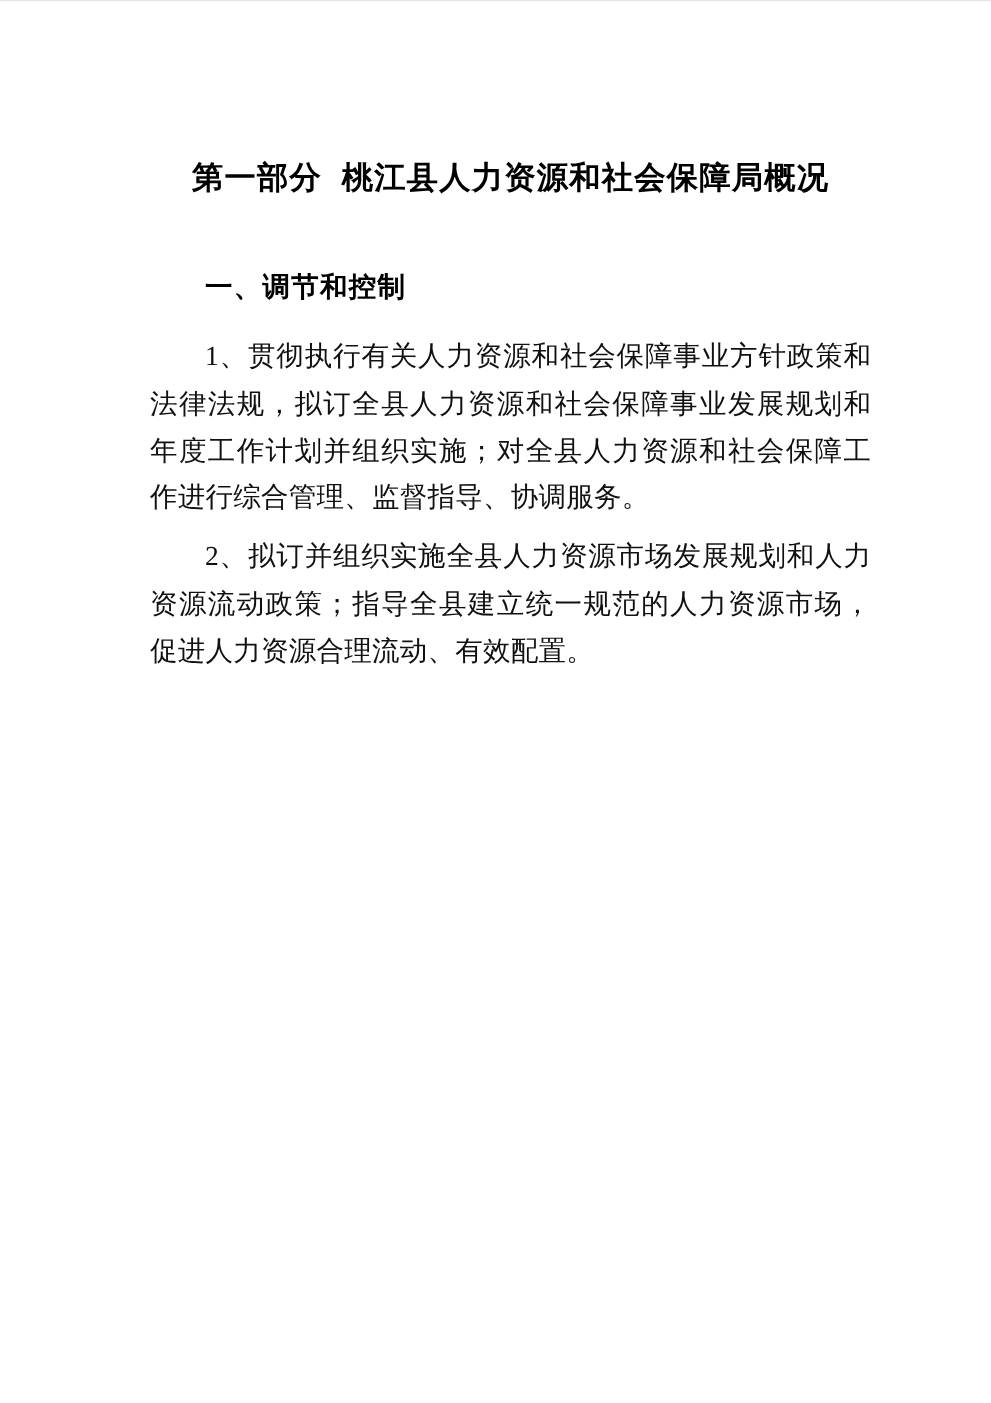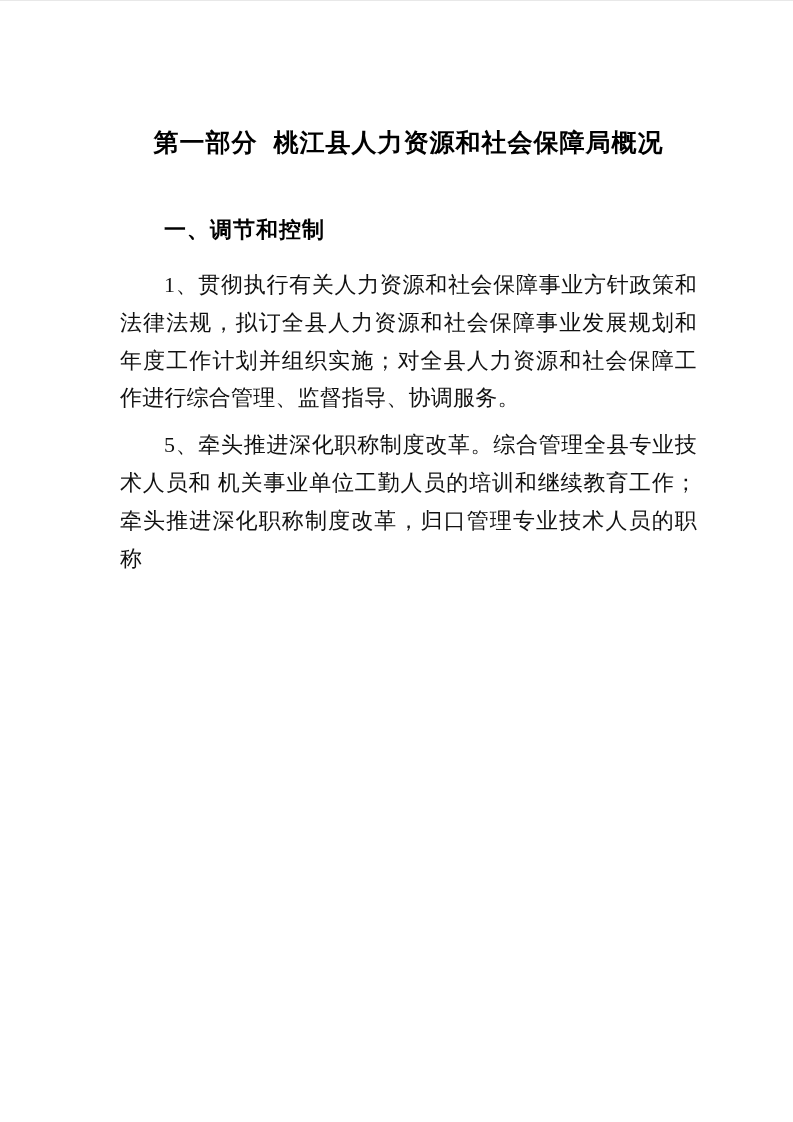--- a/index.html
+++ b/index.html
@@ -61,15 +61,15 @@
 </head>
 <body>
 
 <div class="page">
   <h1 class="doc-title">第一部分  桃江县人力资源和社会保障局概况</h1>
 
   <h2 class="section-heading">一、调节和控制</h2>
 
   <div class="body-text">
     <p>1、贯彻执行有关人力资源和社会保障事业方针政策和法律法规，拟订全县人力资源和社会保障事业发展规划和年度工作计划并组织实施；对全县人力资源和社会保障工作进行综合管理、监督指导、协调服务。</p>
-    <p>5、牵头推进深化职称制度改革。综合管理全县专业技术人员和 机关事业单位工勤人员的培训和继续教育工作；牵头推进深化职称制度改革，归口管理专业技术人员的职称</p>
+    <p>2、拟订并组织实施全县人力资源市场发展规划和人力资源流动政策；指导全县建立统一规范的人力资源市场，促进人力资源合理流动、有效配置。</p>
   </div>
 </div>
 
 </body></html>

